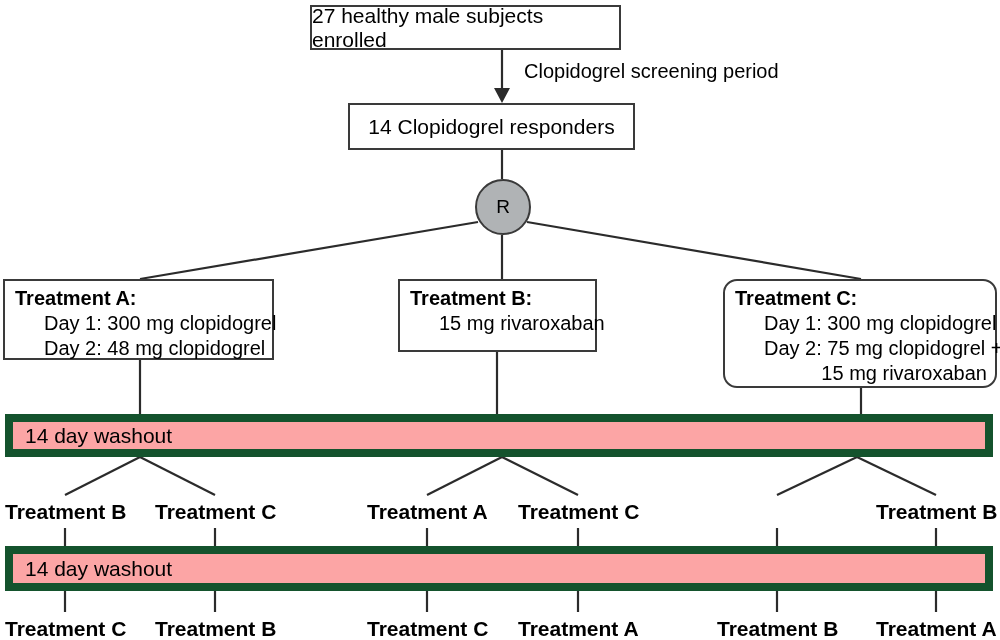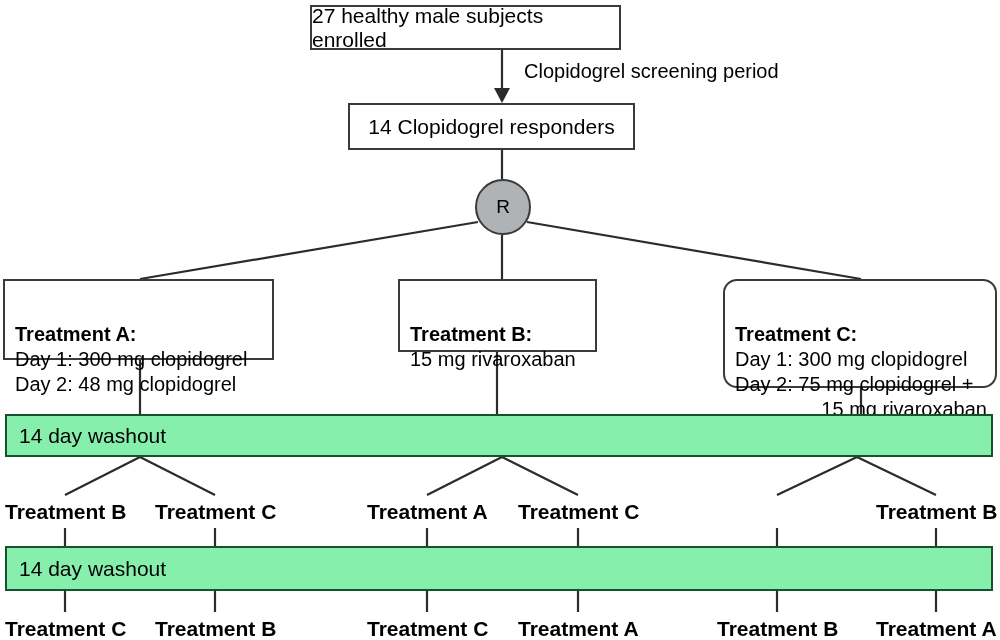--- a/index.html
+++ b/index.html
@@ -20,27 +20,27 @@
     background:#ffffff;
   }
   .box-center{
     display:flex;align-items:center;justify-content:center;
     font-size:21px;
   }
   .box-left{
     padding:5px 8px 6px 10px;
     font-size:20px;line-height:25px;
   }
-  .ttl{font-weight:bold;display:block;margin-top:36px;}
-  .ln{display:block;white-space:nowrap;}
+  .ttl{font-weight:bold;display:block;}
+  .ln{display:block;white-space:nowrap;margin-left:29px;}
   .ln.right{text-align:right;}
 
   .washout{
-    border:2px solid #14532d;
-    background:#86efac;
+    border:8px solid #14532d;
+    background:#fca5a5;
     display:flex;align-items:center;
     padding-left:12px;
     font-size:21px;
   }
 
   .rnode{
     border-radius:50%;
     background:#b0b3b5;
     border:2px solid #3a3a3a;
     display:flex;align-items:center;justify-content:center;

